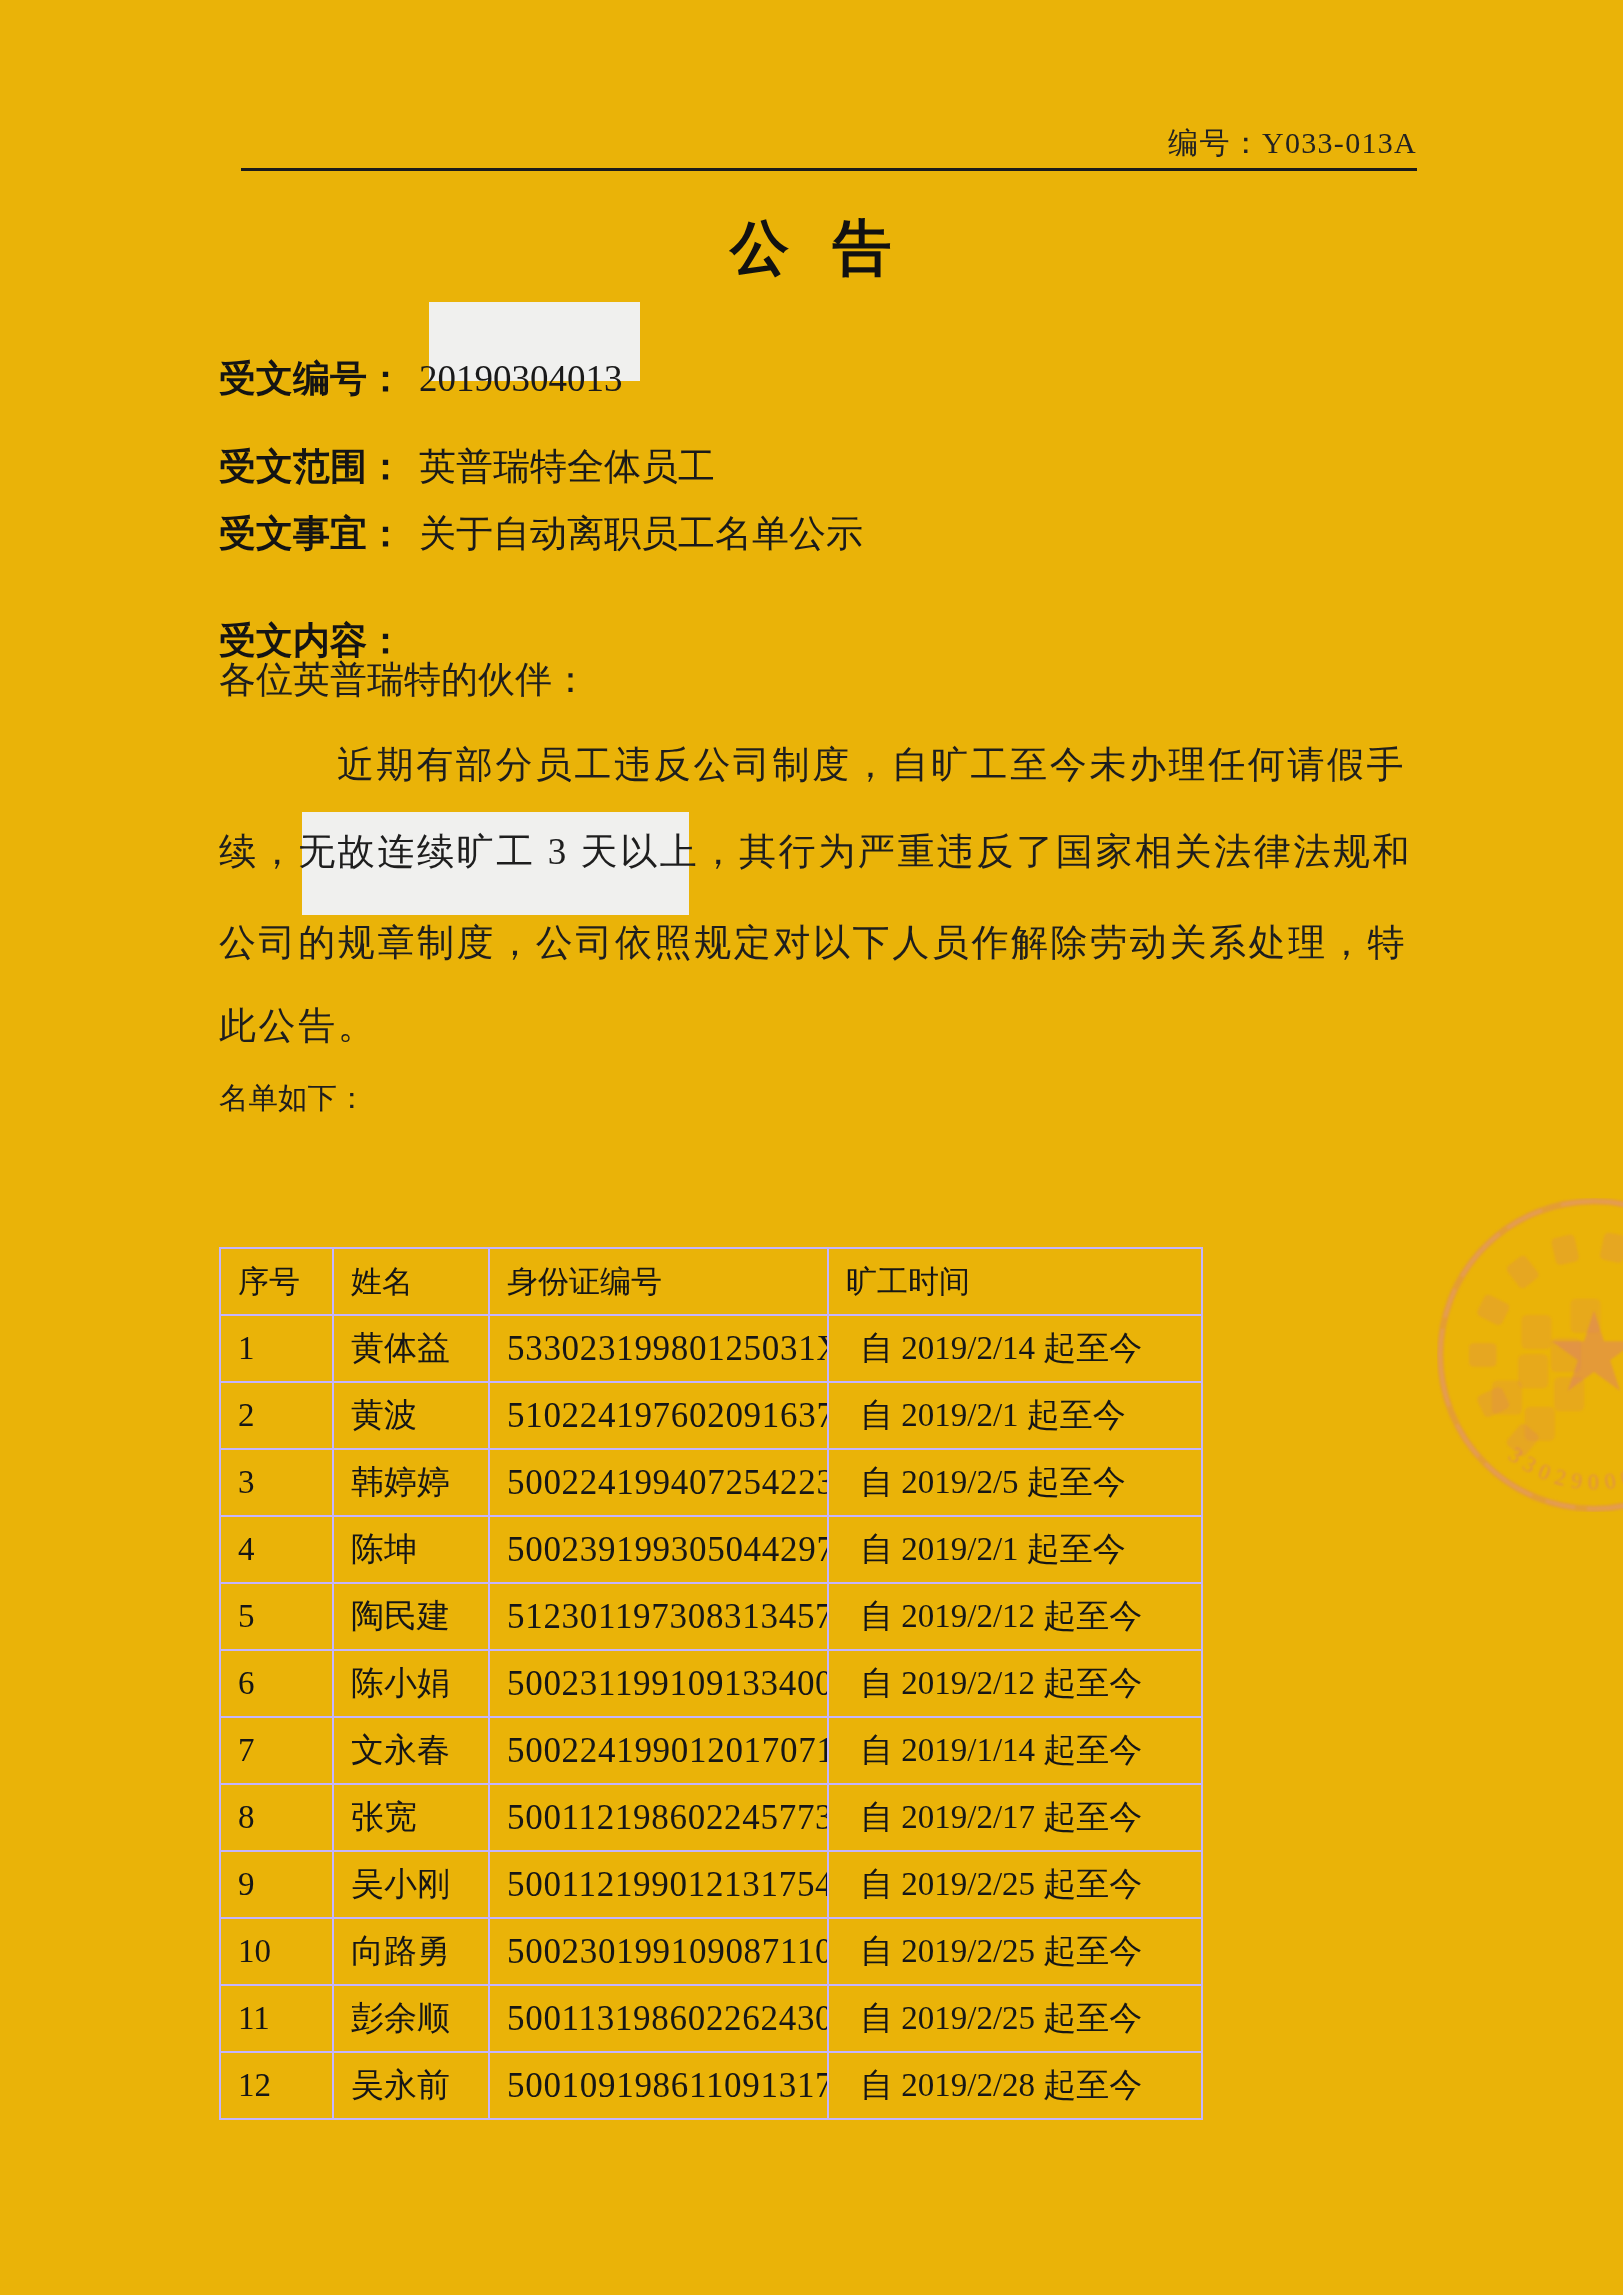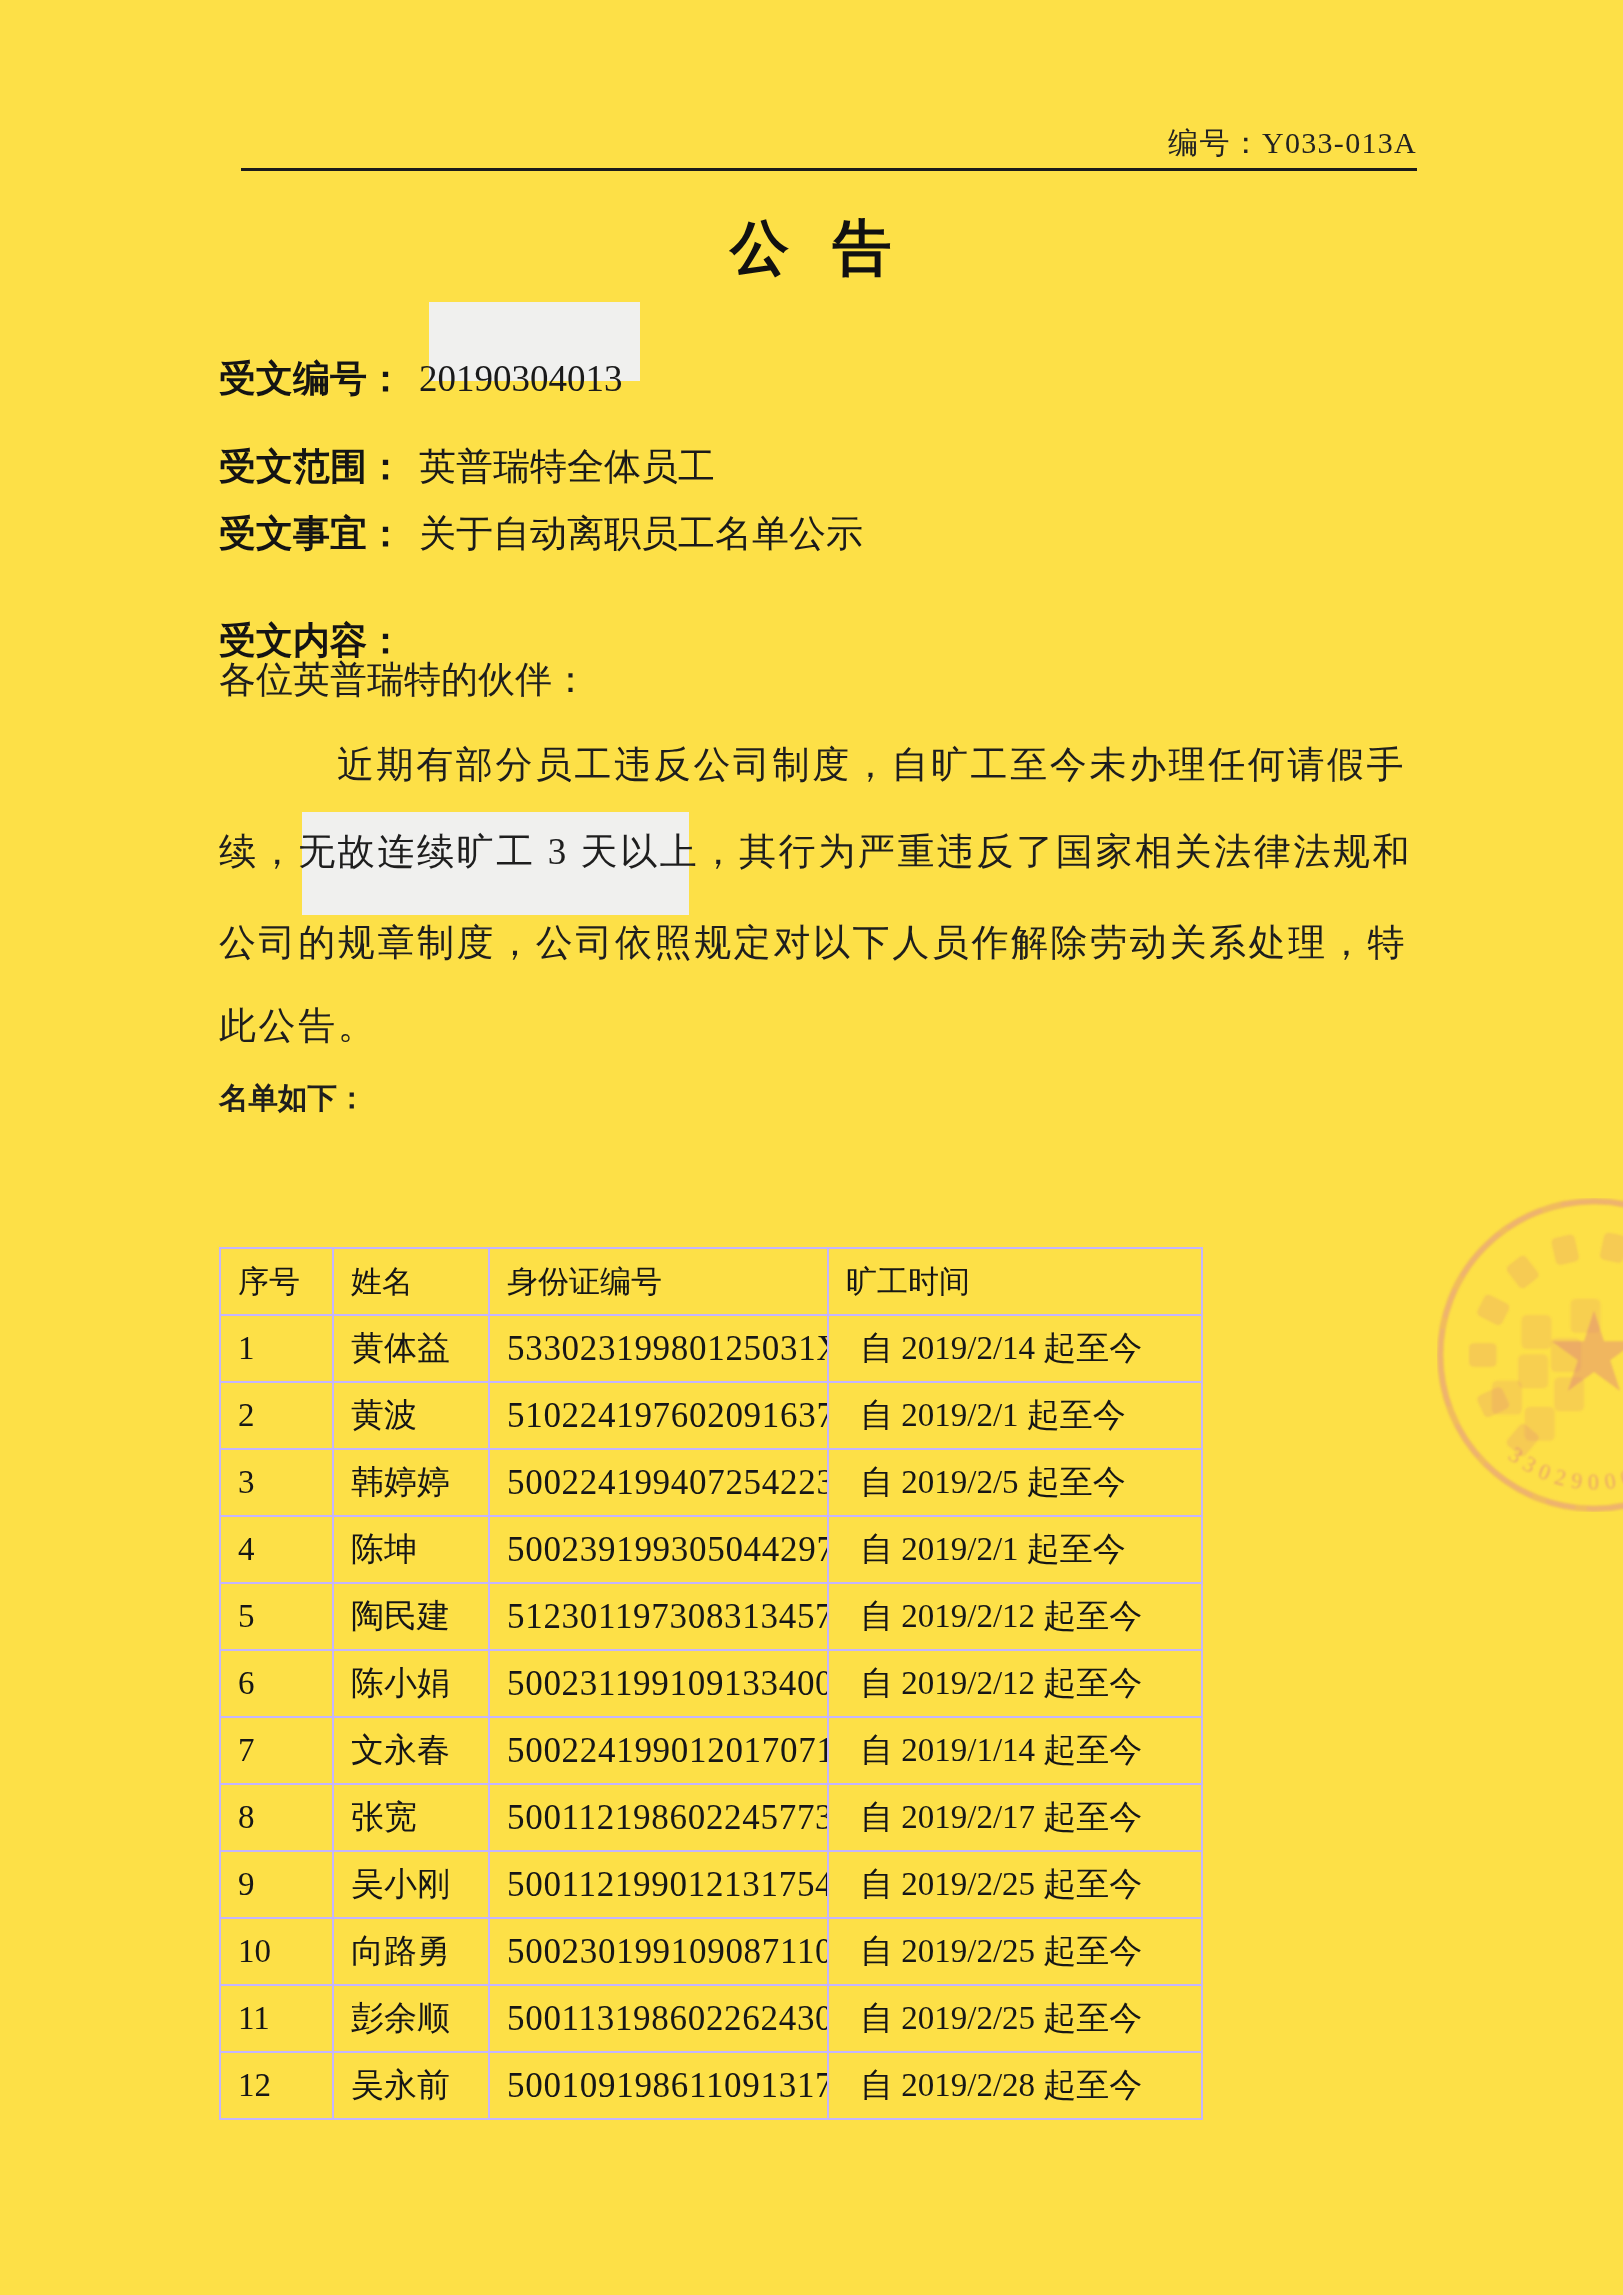--- a/index.html
+++ b/index.html
@@ -1,21 +1,21 @@
 <!DOCTYPE html>
 <html style="font-size:10.5px"><head>
 <meta charset="utf-8">
 <style>
   html, body { margin: 0; padding: 0; background: #888; }
   .page {
     position: relative;
     width: 1623px;
     height: 2295px;
     margin: 0 auto;
-    background: #fde047;
+    background: #eab308;
     overflow: hidden;
     color: #1e1e1e;
     font-family: "Liberation Serif", "DejaVu Serif", serif;
   }
   .scan-artifact {
     position: absolute;
     background: #f0f0ee;
     z-index: 0;
   }
   .doc-number {
@@ -76,21 +76,21 @@
     font-size: 37px;
     letter-spacing: 2.6px;
     white-space: nowrap;
     z-index: 2;
   }
   .para-line.indent { padding-left: 118px; }
   .list-intro {
     position: absolute;
     left: 219px; top: 1079px;
     font-family: "Liberation Sans", "DejaVu Sans", sans-serif;
-    font-weight: 700;
+    font-weight: 400;
     font-size: 29.5px;
     z-index: 2;
   }
   table.roster {
     position: absolute;
     left: 219px; top: 1247px;
     border-collapse: collapse;
     table-layout: fixed;
     width: 982px;
     z-index: 2;

